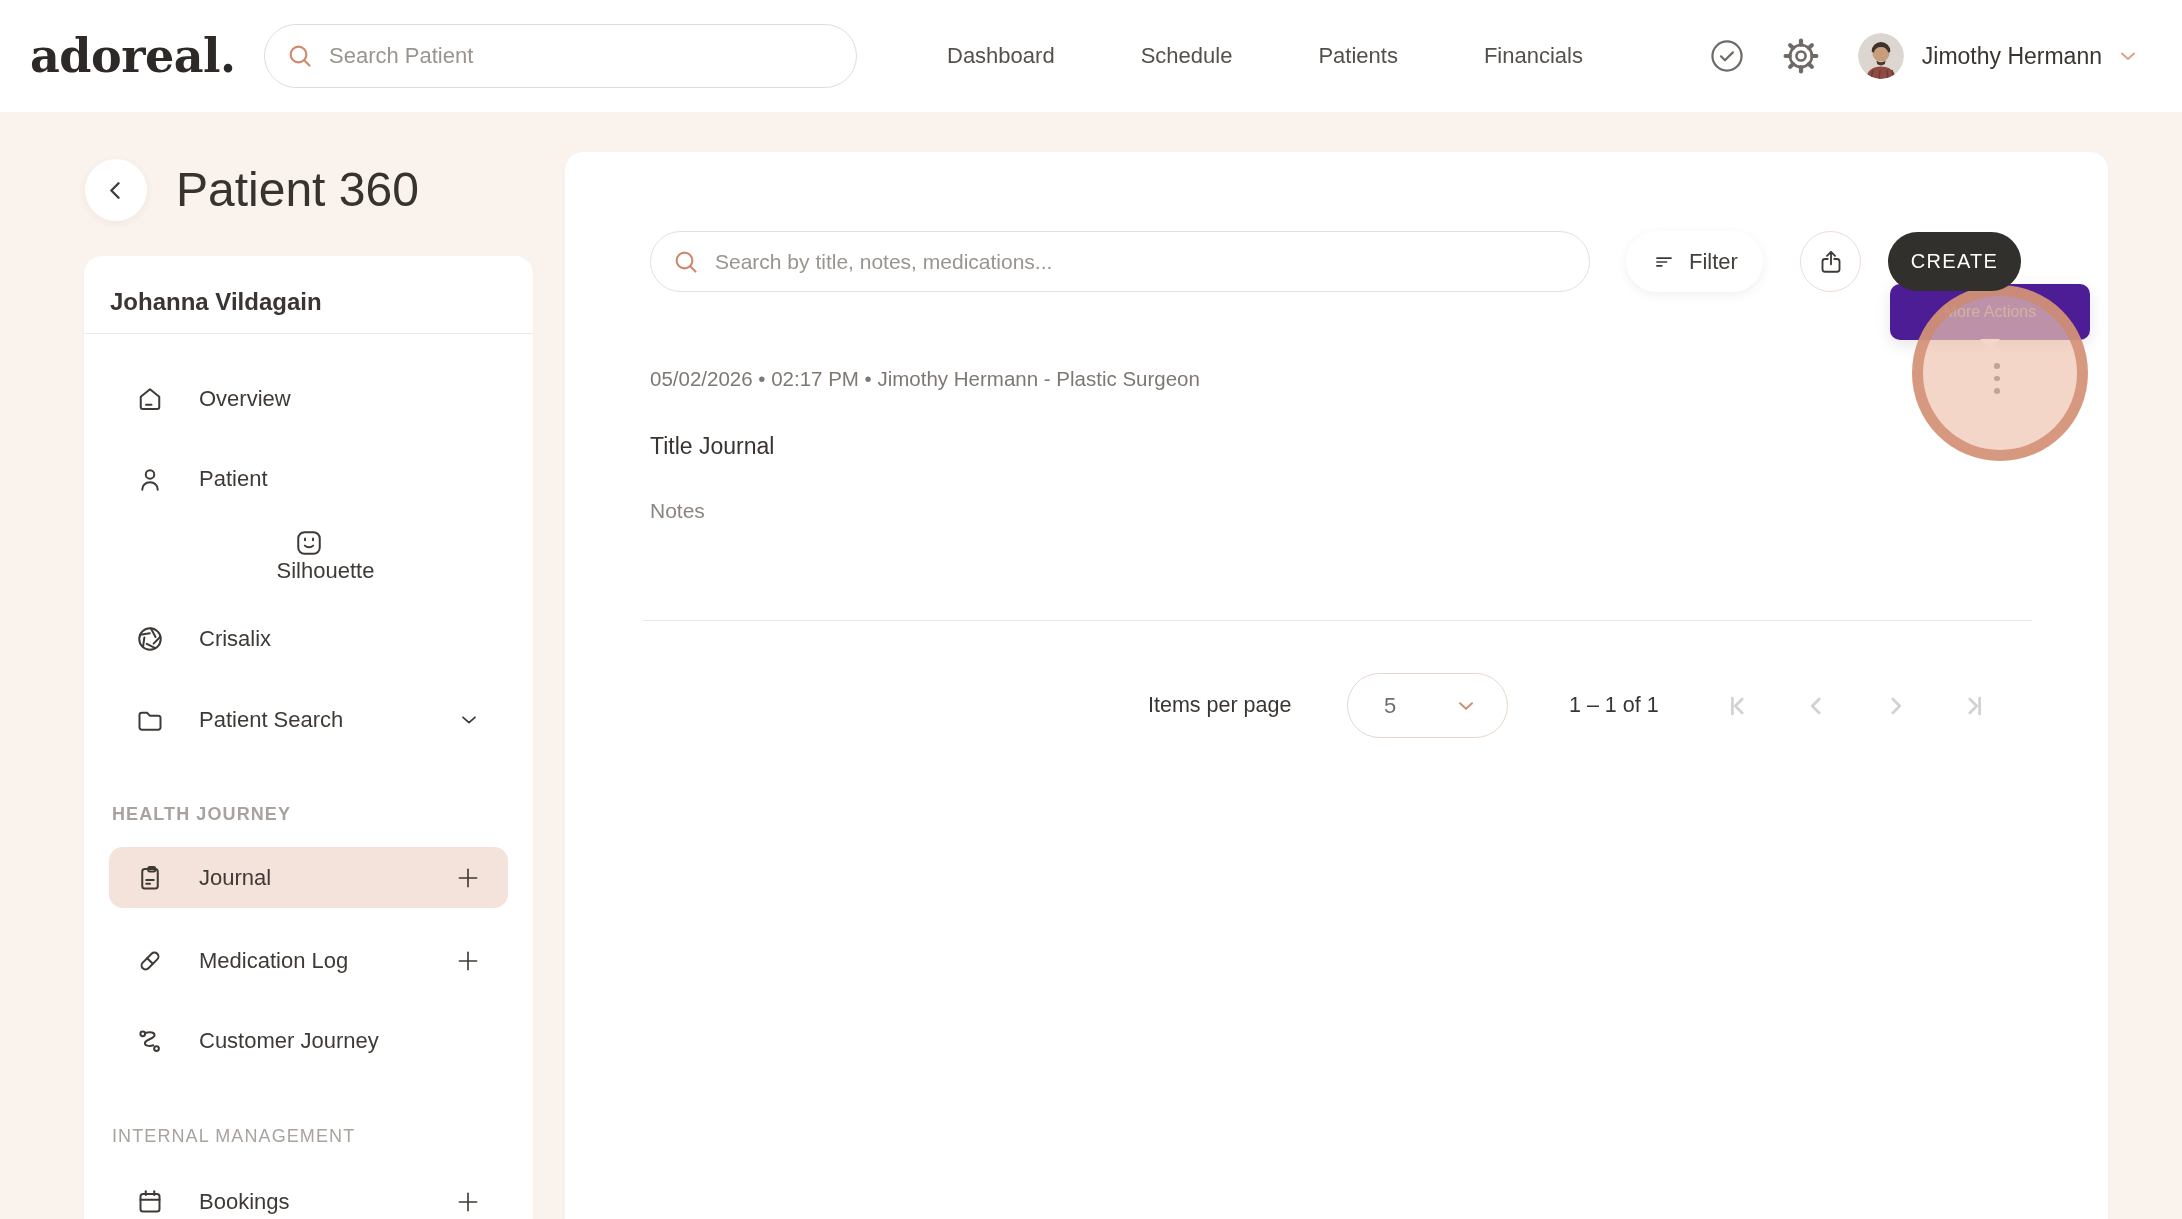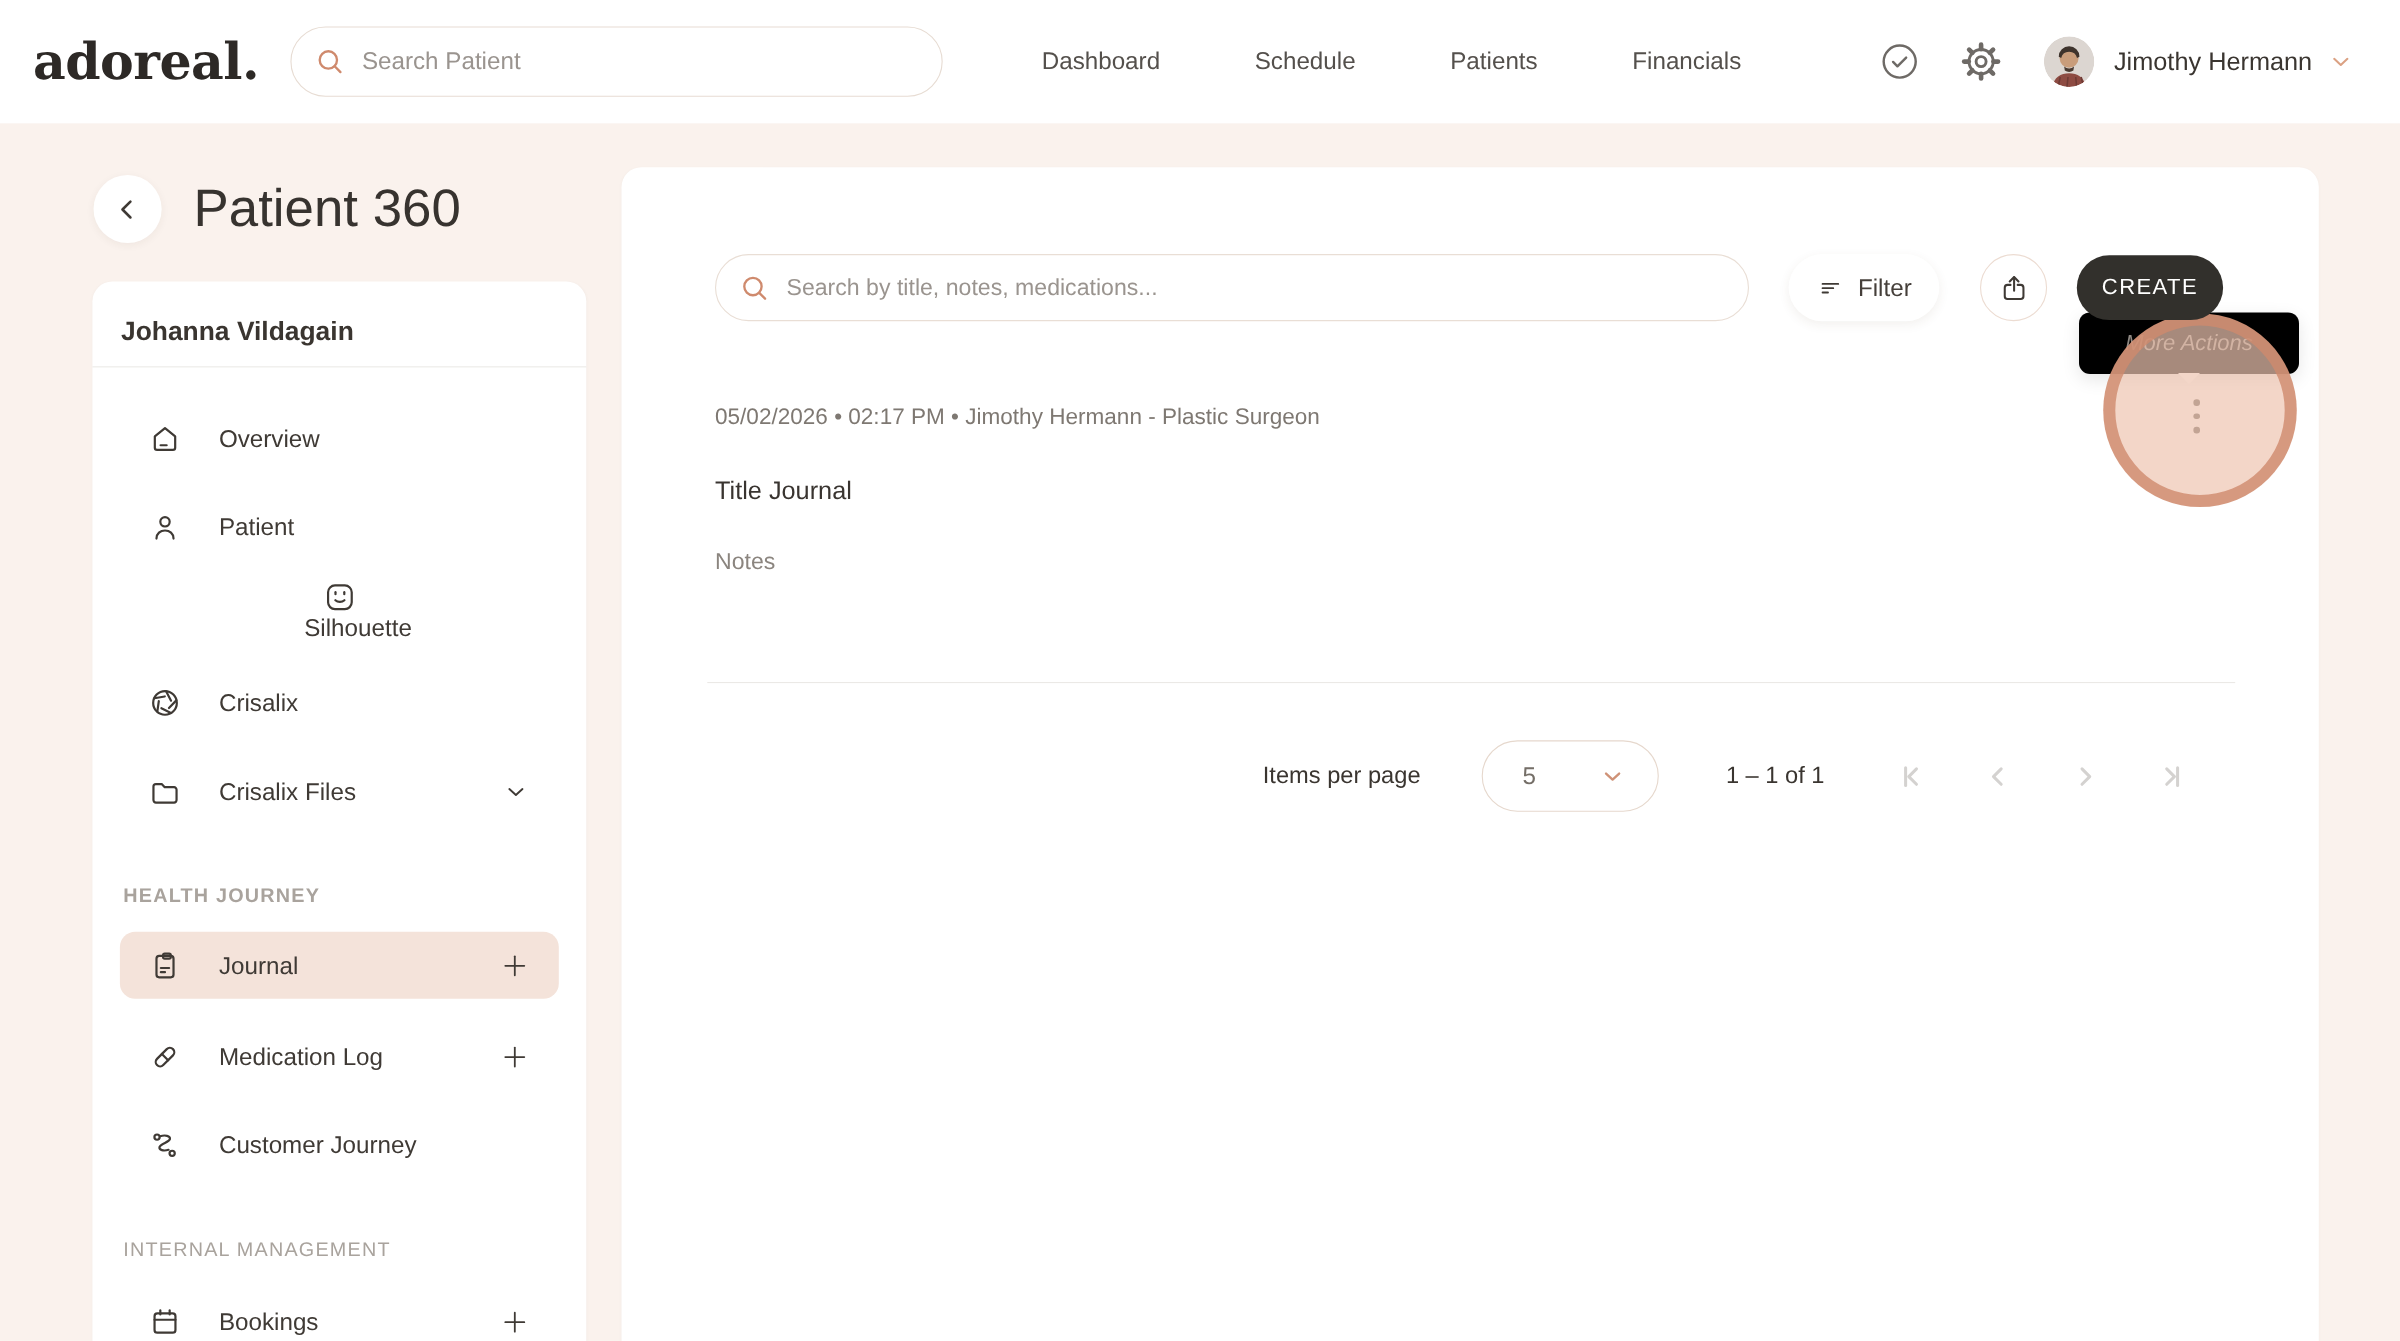--- a/index.html
+++ b/index.html
@@ -62,23 +62,23 @@
   .msearch input { font-size:21px; }
   .filter-btn { position:absolute; left:1061px; top:79px; width:137px; height:61px; border-radius:31px;
                 background:#fff; border:none; cursor:pointer; display:flex; align-items:center; justify-content:center;
                 gap:12px; box-shadow:0 3px 10px rgba(90,60,40,.08); font-family:inherit; }
   .filter-btn span { font-size:22px; color:#453f3a; }
   .share-btn { position:absolute; left:1235px; top:79px; width:61px; height:61px; border-radius:50%;
                background:#fff; border:1.5px solid #ecdcd2; cursor:pointer; display:flex; align-items:center; justify-content:center; }
   .create-btn { position:absolute; left:1323px; top:80px; width:133px; height:59px; border-radius:30px;
                 background:#32302c; color:#fff; border:none; cursor:pointer; font-family:inherit;
                 font-size:20px; letter-spacing:1.3px; z-index:4; }
-  .tooltip { position:absolute; left:1325px; top:132px; width:200px; height:56px; background:#000000; border-radius:10px;
+  .tooltip { position:absolute; left:1325px; top:132px; width:200px; height:56px; background:#4c1d95; border-radius:10px;
              box-shadow:0 5px 16px rgba(0,0,0,.10); display:flex; align-items:center; justify-content:center;
-             font-size:20px; color:#8f8983; z-index:1; white-space:nowrap;font-style:italic; }
+             font-size:16px; color:#8f8983; z-index:1; white-space:nowrap; }
   .tooltip::after { content:""; position:absolute; left:90px; bottom:-9px;
                     border-left:10px solid transparent; border-right:10px solid transparent; border-top:10px solid #fff; }
   .kebab { position:absolute; left:1424px; top:211px; width:16px; display:flex; flex-direction:column;
            align-items:center; gap:7px; background:none; border:none; cursor:pointer; z-index:2; }
   .kebab i { width:5.5px; height:5.5px; border-radius:50%; background:#5d5852; }
   .highlight-circle { position:absolute; left:1347px; top:133px; width:176px; height:176px; border-radius:50%;
                       border:11px solid rgba(207,138,109,0.80); background:rgba(238,197,177,0.70);
                       z-index:3; pointer-events:none; }
   .entry-meta  { position:absolute; left:85px; top:215px; font-size:20.5px; color:#7e7872; }
   .entry-title { position:absolute; left:85px; top:281px; font-size:23px; font-weight:400; color:#393430; cursor:pointer; }
@@ -214,21 +214,21 @@
         <path d="M12.8 3.6 L16.4 10.4" transform="rotate(216 12 12)"></path>
         <path d="M12.8 3.6 L16.4 10.4" transform="rotate(288 12 12)"></path>
       </svg>
       <span class="lbl">Crisalix</span>
     </div>
 
     <div class="srow" style="top:433px;">
       <svg class="ico" width="30" height="30" viewBox="0 0 24 24">
         <path d="M3.6 8 a1.8 1.8 0 0 1 1.8 -1.8 h4.2 l2.2 2.3 h6.8 a1.8 1.8 0 0 1 1.8 1.8 v7.6 a1.8 1.8 0 0 1 -1.8 1.8 H5.4 a1.8 1.8 0 0 1 -1.8 -1.8 Z"></path>
       </svg>
-      <span class="lbl">Crisalix Files</span>
+      <span class="lbl">Patient Search</span>
       <button class="trailing">
         <svg class="ico" width="26" height="26" viewBox="0 0 24 24">
           <path d="M6.5 9.5 l5.5 5 5.5 -5"></path>
         </svg>
       </button>
     </div>
 
     <div class="s-section" style="top:548px;font-weight:bold;">HEALTH JOURNEY</div>
 
     <div class="srow active" style="top:591px;">

